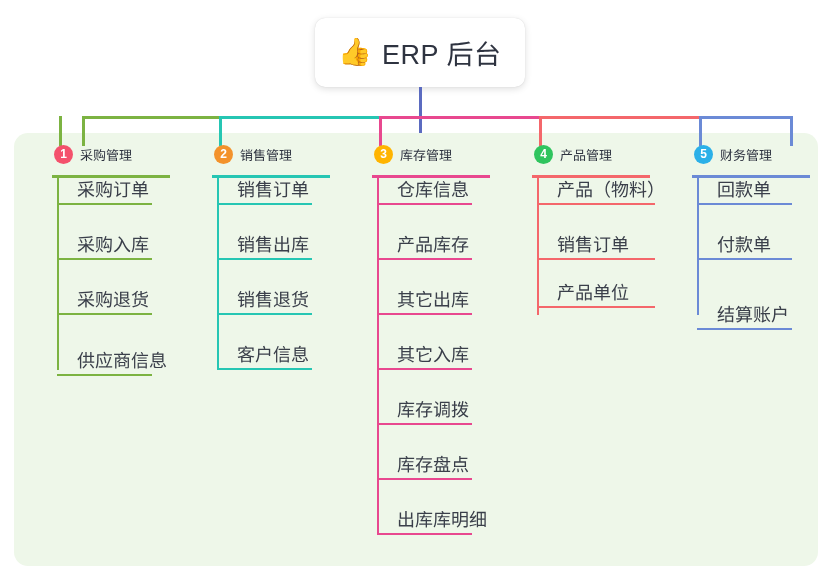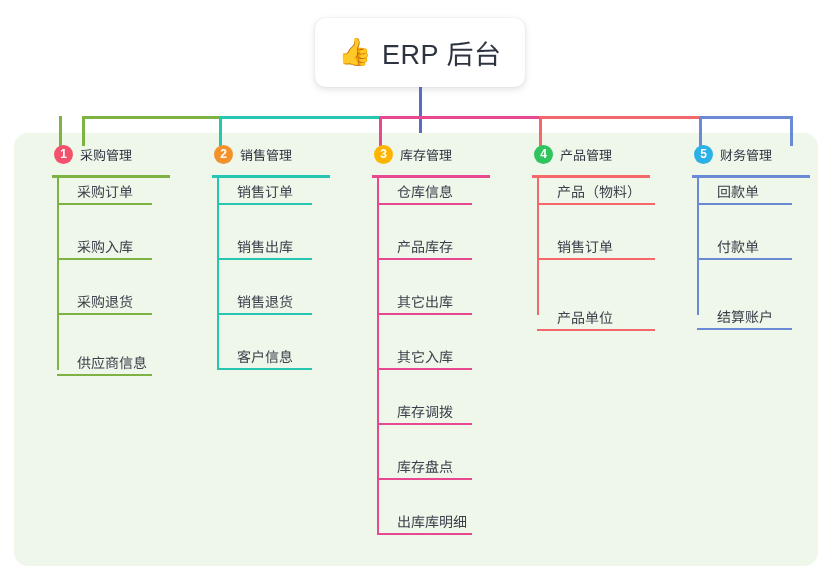--- a/index.html
+++ b/index.html
@@ -132,21 +132,21 @@
   }
 
   .leaf {
     position: absolute;
     left: 27px;
   }
   .leaf-label {
     position: absolute;
     left: 20px;
     bottom: 4px;
-    font-size: 14px;
+    font-size: 18px;
     color: #3a3f४a;
     color: #3a3f4a;
     white-space: nowrap;
   }
   .leaf-rule {
     position: absolute;
     left: 0;
     bottom: 0;
     height: 2px;
   }
@@ -274,21 +274,21 @@
         <div class="head-rule" style="width: 118px; background: rgb(244, 103, 107);"></div>
         <div class="spine" style="background: rgb(244, 103, 107); height: 140px;"></div>
         <div class="leaf" style="top: 40px; width: 118px; height: 32px;">
           <span class="leaf-label">产品（物料）</span>
           <div class="leaf-rule" style="width: 118px; background: rgb(244, 103, 107);"></div>
         </div>
         <div class="leaf" style="top: 95px; width: 118px; height: 32px;">
           <span class="leaf-label">销售订单</span>
           <div class="leaf-rule" style="width: 118px; background: rgb(244, 103, 107);"></div>
         </div>
-        <div class="leaf" style="top: 166px; width: 118px; height: 32px;">
+        <div class="leaf" style="top: 143px; width: 118px; height: 32px;">
           <span class="leaf-label">产品单位</span>
           <div class="leaf-rule" style="width: 118px; background: rgb(244, 103, 107);"></div>
         </div>
       </div>
       <div class="branch" style="left: 670px; top: 133px; width: 160px; height: 455px;">
         <div class="branch-head">
           <span class="badge" style="background: rgb(43, 176, 232);">5</span>
           <span class="branch-title">财务管理</span>
         </div>
         <div class="head-rule" style="width: 118px; background: rgb(107, 138, 214);"></div>

